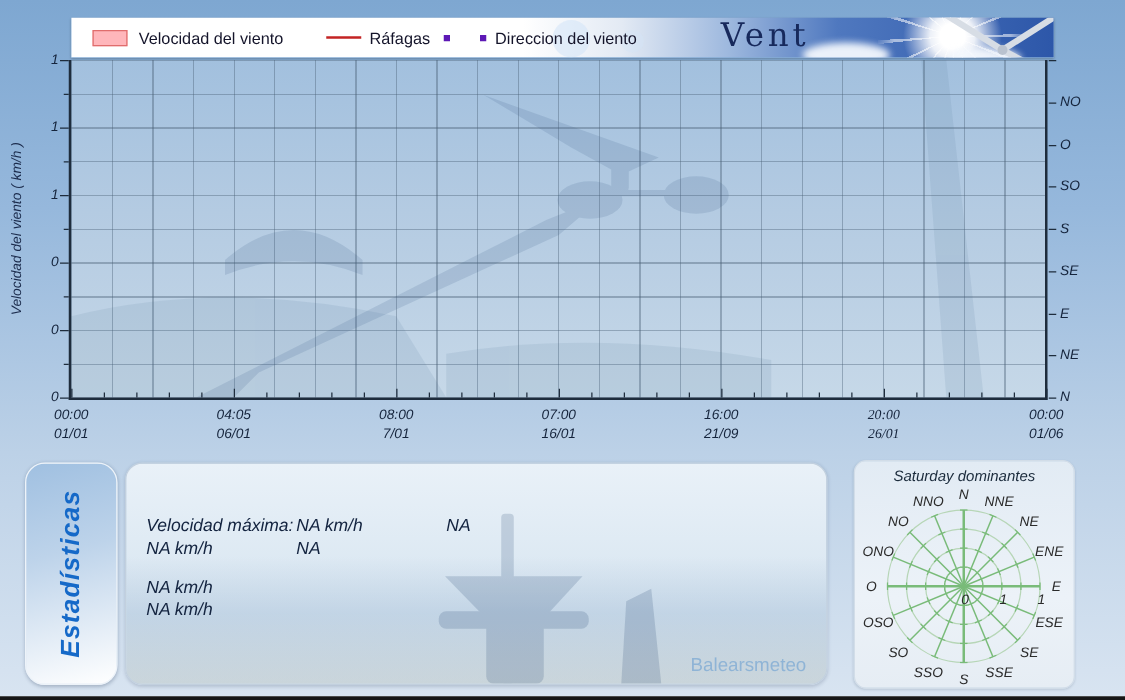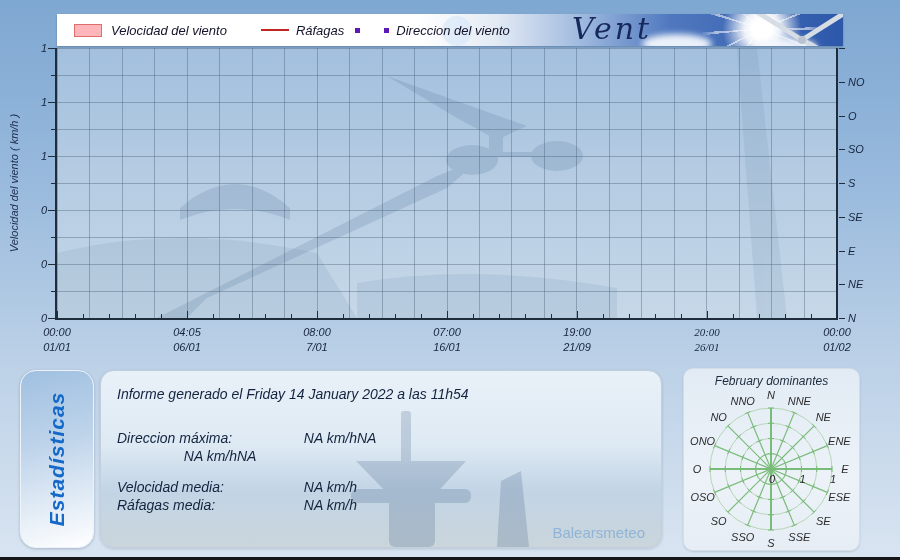--- a/index.html
+++ b/index.html
@@ -14,28 +14,28 @@
           background:linear-gradient(90deg,#ffffff 0%,#ffffff 46%,#e3eaf4 56%,#9db8de 67%,#4f78bf 78%,#2d57a9 100%);}
   .flare{position:absolute;border-radius:50%;background:rgba(210,228,248,.55);}
   .sun{position:absolute;left:660px;top:-30px;width:90px;height:90px;border-radius:50%;
        background:radial-gradient(circle,#ffffff 0 16%,rgba(255,255,255,.9) 28%,rgba(255,255,255,0) 62%);}
   .rays{position:absolute;left:645px;top:-45px;width:120px;height:120px;border-radius:50%;
        background:repeating-conic-gradient(rgba(255,255,255,.55) 0 3deg,rgba(255,255,255,0) 3deg 22deg);
        -webkit-mask:radial-gradient(circle,#000 0 55%,transparent 72%);
        mask:radial-gradient(circle,#000 0 55%,transparent 72%);}
   .cloud{position:absolute;background:#f4f8fd;border-radius:50%;filter:blur(3px);opacity:.95;}
   .legend{position:absolute;left:5px;top:0;height:100%;display:flex;align-items:center;
-          font-style:italic;font-size:13px;color:#14142a;padding-left:12px;}
+          font-size:13px;color:#14142a;padding-left:12px;}
   .sw-area{width:26px;height:11px;background:#ffb6bb;border:1px solid #e06d6d;margin-right:9px;}
   .sw-line{width:28px;height:0;border-top:2px solid #c32424;margin:0 7px 0 34px;}
   .sw-sq{width:5px;height:5px;background:#5d18b5;}
   .sq-a{margin-left:11px;}
   .sq-b{margin-left:24px;margin-right:7px;}
   .vent-title{position:absolute;left:555px;top:50%;transform:translate(-50%,-54%);
-          font-family:"DejaVu Serif",serif;font-style:italic;font-size:30px;
+          font-family:"DejaVu Serif",serif;font-size:26px;
           color:#17295c;letter-spacing:3px;}
   
   .plot{position:absolute;left:57px;top:48px;width:780px;height:270px;
         background:
           repeating-linear-gradient(to right,rgba(72,94,116,.40) 0 1px,transparent 1px 32.46px),
           repeating-linear-gradient(to bottom,rgba(72,94,116,.40) 0 1px,transparent 1px 27px),
           linear-gradient(180deg,#a2c0de 0%,#b4cbe2 45%,#c6d8e8 100%);}
   .axis{position:absolute;background:#1e2c3c;}
   .wm{position:absolute;left:0;top:0;pointer-events:none;}
   .tick{position:absolute;background:#1e2c3c;}
@@ -55,21 +55,21 @@
   .stats{position:absolute;left:100px;top:370px;width:560px;height:176px;border-radius:14px;
        background:linear-gradient(180deg,#e9f1f8 0%,#dde9f3 45%,#cfdfee 100%);
        border:1px solid #c2d0de;overflow:hidden;box-shadow:0 1px 3px rgba(20,40,70,.18);}
   .stats-sea{position:absolute;left:0;bottom:0;width:100%;height:58%;
        background:linear-gradient(180deg,rgba(150,180,210,.0) 0%,rgba(140,170,200,.28) 45%,rgba(190,190,175,.30) 100%);}
   .stats-text{position:absolute;left:16px;top:14px;font-size:14px;font-style:italic;
        color:#13233f;line-height:18px;}
   .gap{height:13px;}
   .srow{display:flex;}
   .srow .lab{width:120px;}
-  .srow .val{width:120px;text-align:right;}
+  .srow .val{width:120px;}
   .bm{position:absolute;right:16px;bottom:6px;font-size:15px;color:#8fb4d6;}
   
   .rose-panel{position:absolute;left:683px;top:368px;width:175px;height:181px;border-radius:10px;
        background:linear-gradient(180deg,#e2ebf4 0%,#ecf2f8 60%,#e6edf4 100%);
        border:1px solid #d2dde8;box-shadow:0 1px 2px rgba(20,40,70,.15);}
   .rose-title{position:absolute;top:5px;width:100%;text-align:center;
        font-size:12px;font-style:italic;color:#1b2b3c;}
   .rose-svg{position:absolute;left:0;top:14px;}
 </style>
 </head>
@@ -205,78 +205,75 @@
       </div>
       <div class="xlab" style="left:317px;top:325px;">
         <div>08:00</div>
         <div>7/01</div>
       </div>
       <div class="xlab" style="left:447px;top:325px;">
         <div>07:00</div>
         <div>16/01</div>
       </div>
       <div class="xlab" style="left:577px;top:325px;">
-        <div>19:00</div>
+        <div>16:00</div>
         <div>21/09</div>
       </div>
       <div class="xlab" style="left:707px;top:325px;font-family:Liberation Serif, serif;">
         <div>20:00</div>
         <div>26/01</div>
       </div>
       <div class="xlab" style="left:837px;top:325px;">
         <div>00:00</div>
-        <div>01/02</div>
+        <div>01/06</div>
       </div>
     </div>
 
   <div class="tab">
     <span>Estadísticas</span>
   </div>
 
   <div class="stats">
     <div class="stats-sea"></div>
     <svg class="wm" width="560" height="176" viewBox="0 0 560 176">
       <g opacity="0.18" fill="#24456e">
         <rect x="300" y="40" width="10" height="136" rx="3"></rect>
         <path d="M255 90 L365 90 L330 128 L292 128 Z"></path>
         <rect x="288" y="126" width="46" height="50" rx="6"></rect>
         <rect x="250" y="118" width="120" height="14" rx="6"></rect>
         <path d="M400 110 L420 100 L428 176 L396 176 Z"></path>
       </g>
     </svg>
     <div class="stats-text">
-      <div>Informe generado el Friday 14 January 2022 a las 11h54</div>
       <div class="gap"></div>
       <div class="gap"></div>
       <div class="srow">
-        <span class="lab">Direccion máxima:</span>
+        <span class="lab">Velocidad máxima:</span>
         <span class="val">NA km/h</span>
         <span class="ext">NA</span>
       </div>
       <div class="srow">
         <span class="val">NA km/h</span>
         <span class="ext">NA</span>
       </div>
       <div class="gap"></div>
       <div class="srow">
-        <span class="lab">Velocidad media:</span>
         <span class="val">NA km/h</span>
         <span class="ext"></span>
       </div>
       <div class="srow">
-        <span class="lab">Ráfagas media:</span>
         <span class="val">NA km/h</span>
         <span class="ext"></span>
       </div>
     </div>
     <div class="bm">Balearsmeteo</div>
   </div>
 
   <div class="rose-panel">
-    <div class="rose-title">February dominantes</div>
+    <div class="rose-title">Saturday dominantes</div>
     <svg class="rose-svg" id="rose" width="175" height="165" viewBox="0 0 175 165">
         <circle cx="87" cy="86" r="15.25" fill="none" stroke="#b7d6b7" stroke-width="1"></circle>
         <circle cx="87" cy="86" r="30.5" fill="none" stroke="#b7d6b7" stroke-width="1"></circle>
         <circle cx="87" cy="86" r="45.75" fill="none" stroke="#b7d6b7" stroke-width="1"></circle>
         <circle cx="87" cy="86" r="61" fill="none" stroke="#b7d6b7" stroke-width="1"></circle>
         <line x1="87" y1="86" x2="87" y2="25" stroke="#79bb79" stroke-width="2"></line>
         <line x1="90" y1="70.75" x2="84" y2="70.75" stroke="#79bb79" stroke-width="1"></line>
         <line x1="90" y1="55.5" x2="84" y2="55.5" stroke="#79bb79" stroke-width="1"></line>
         <line x1="90" y1="40.25" x2="84" y2="40.25" stroke="#79bb79" stroke-width="1"></line>
         <line x1="90" y1="25" x2="84" y2="25" stroke="#79bb79" stroke-width="1"></line>

